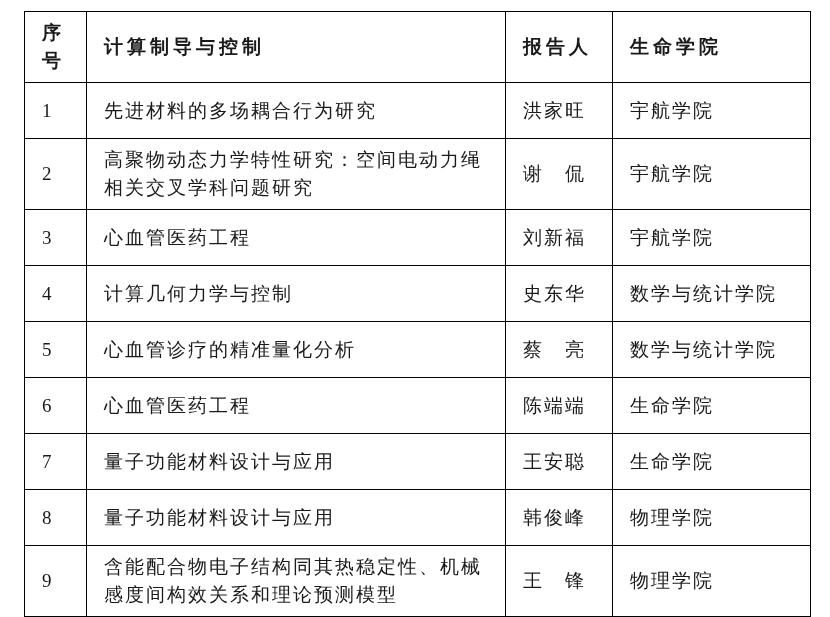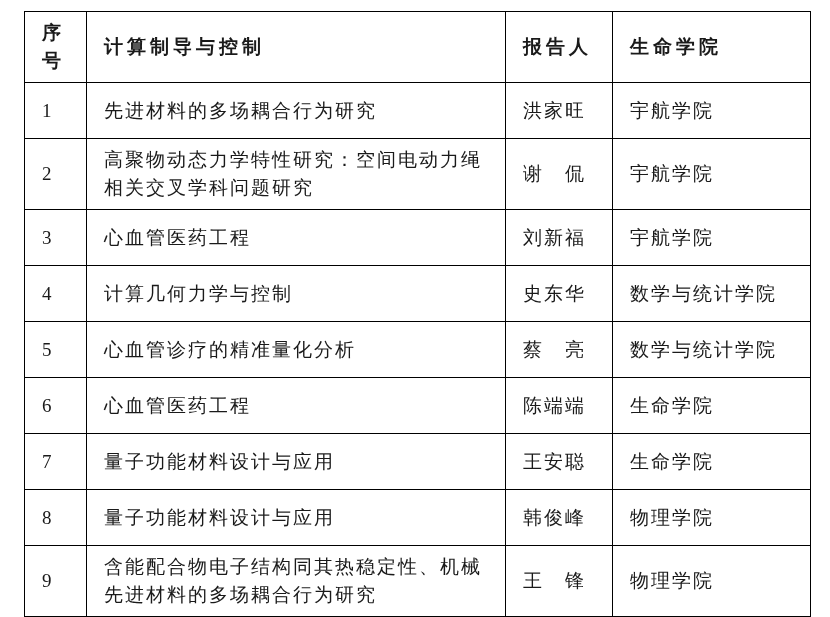--- a/index.html
+++ b/index.html
@@ -125,19 +125,19 @@
       </tr>
       <tr>
         <td class="cell-no">8</td>
         <td class="cell-title">量子功能材料设计与应用</td>
         <td class="cell-speaker">韩俊峰</td>
         <td class="cell-college">物理学院</td>
       </tr>
       <tr>
         <td class="cell-no">9</td>
         <td class="cell-title">含能配合物电子结构同其热稳定性、机械
-先进材料的多场耦合行为研究</td>
+感度间构效关系和理论预测模型</td>
         <td class="cell-speaker">王　锋</td>
         <td class="cell-college">物理学院</td>
       </tr>
     </tbody>
   </table>
 </div>
 
 </body></html>

